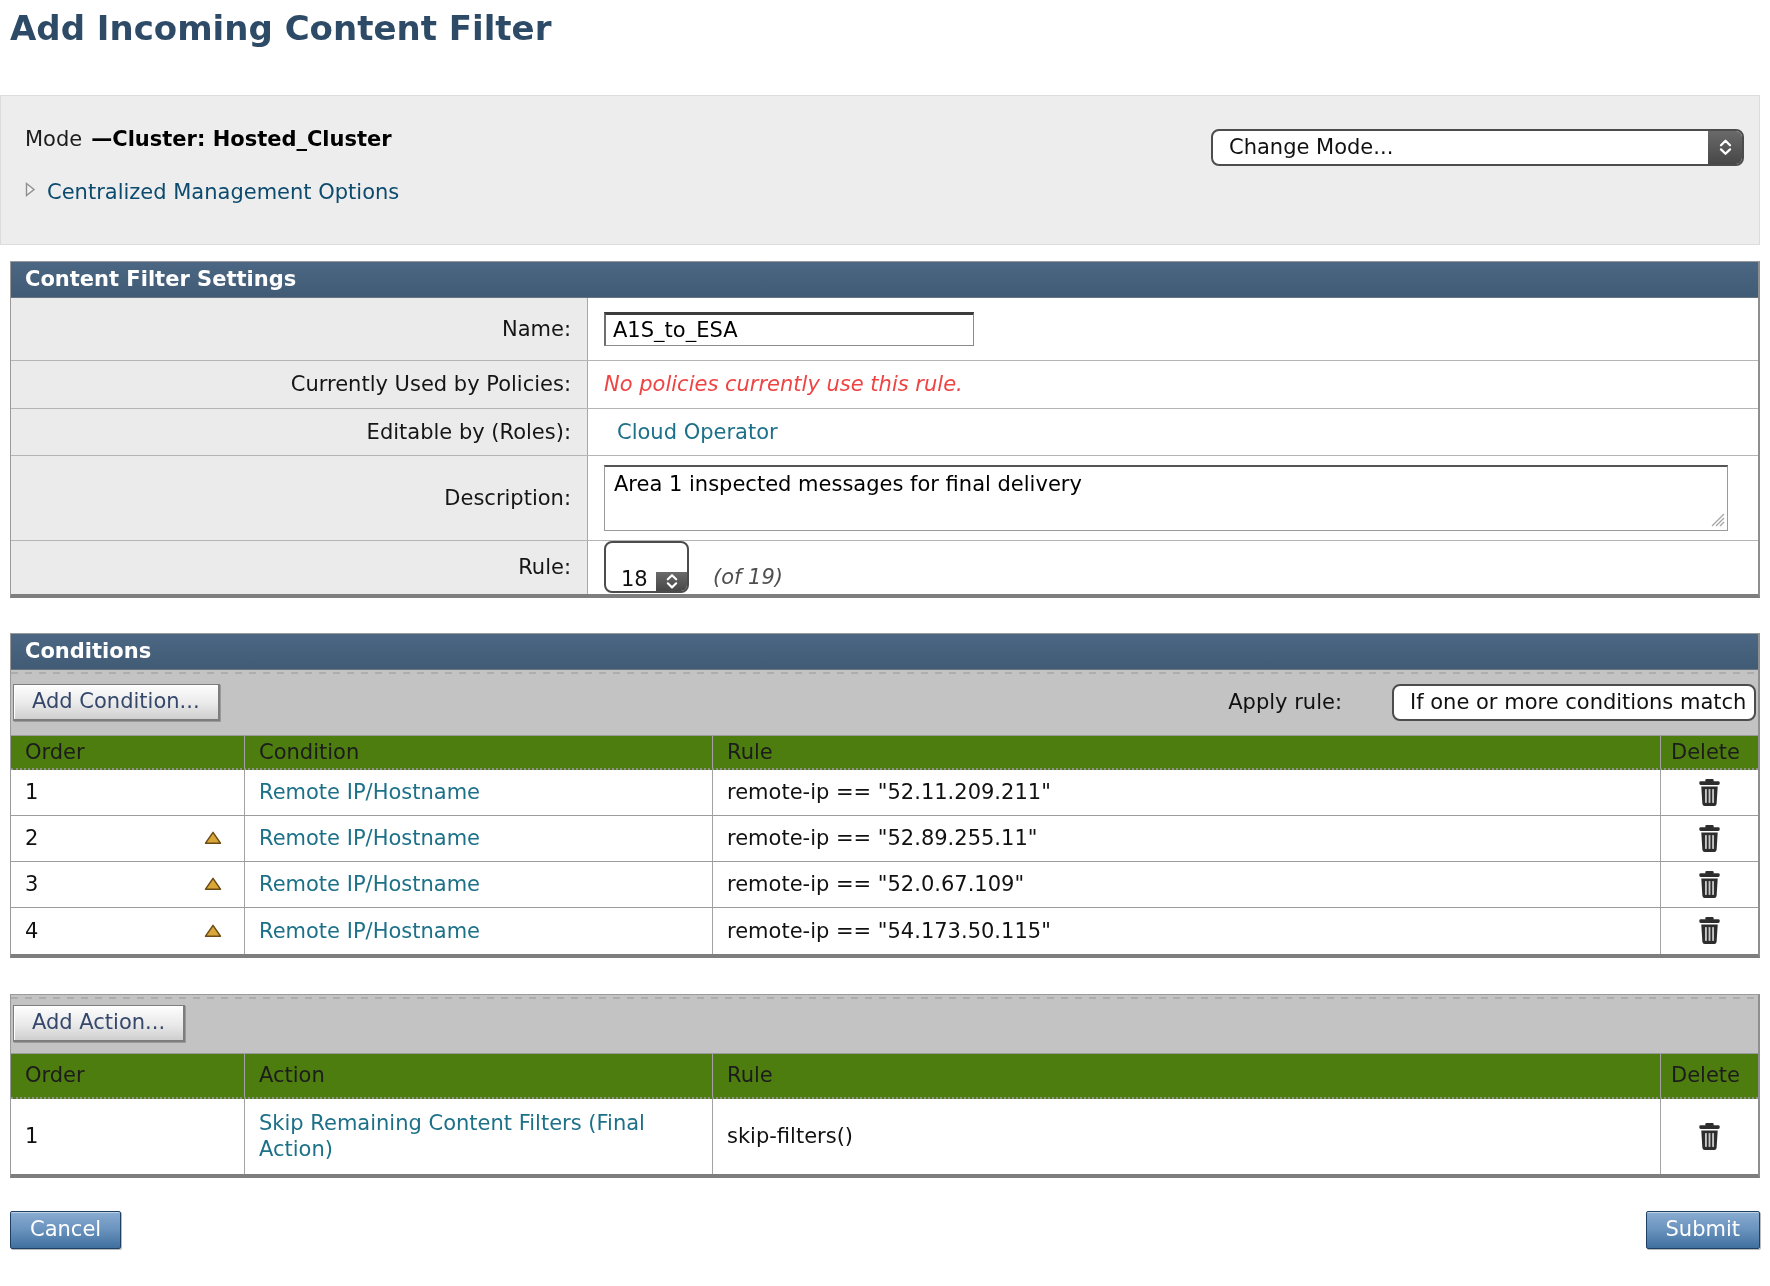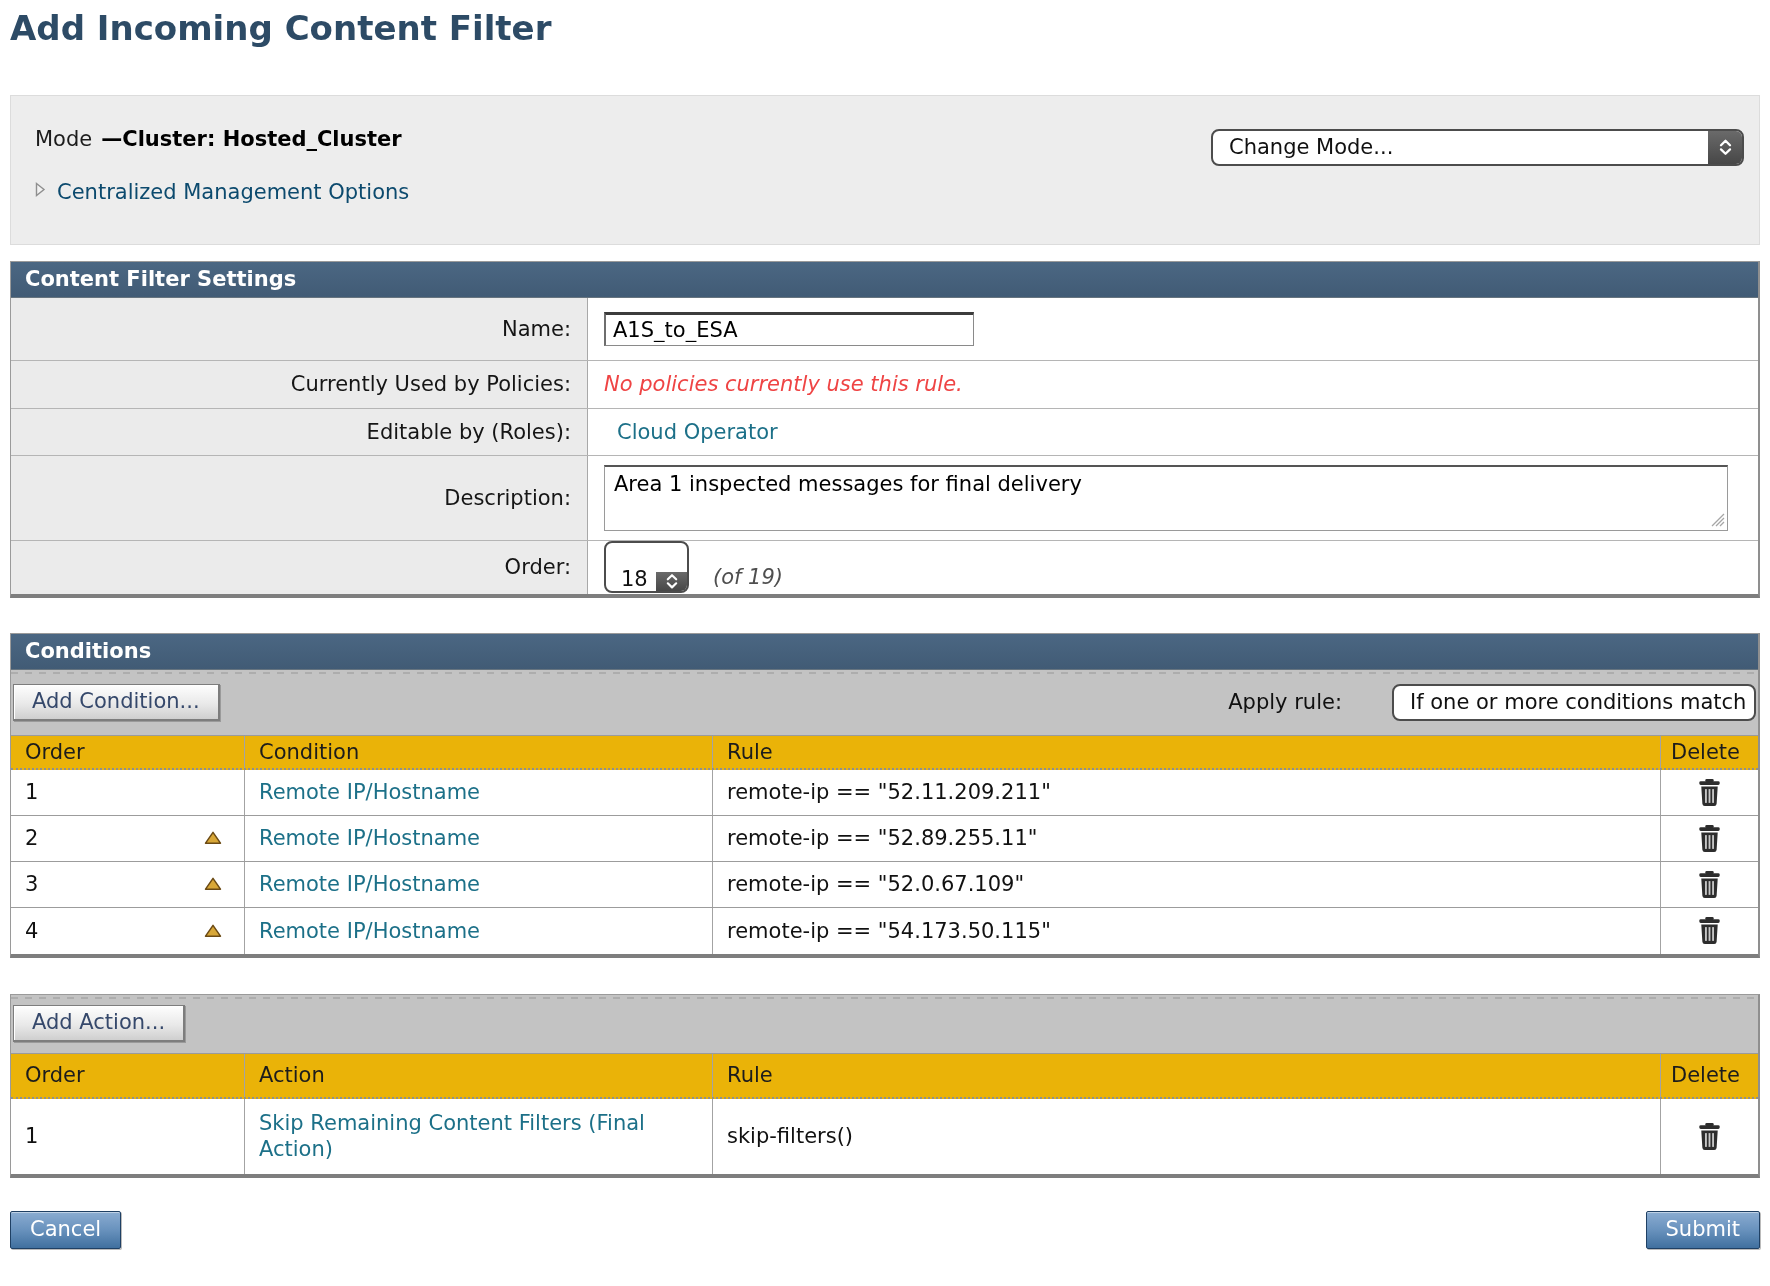--- a/index.html
+++ b/index.html
@@ -6,21 +6,21 @@
   html,body { margin:0; padding:0; }
   body {
     width:1770px; height:1286px; overflow:hidden; background:#fff;
     font-family:"DejaVu Sans","Liberation Sans",sans-serif; color:#111;
   }
   .page-title {
     margin:8px 0 0 10px; font-size:34px; font-weight:bold; color:#2D4B66; line-height:1.2;
   }
   
   .mode-box {
-    margin:46px 10px 0 10px; height:150px; background:#EDEDED;
+    margin:46px 10px 0 0; height:150px; background:#EDEDED;
     border:1px solid #DCDCDC; padding:31px 15px 0 24px; position:relative;
   }
   .mode-line { font-size:21px; color:#1c1c1c; }
   .mode-line .mode-word { margin-right:9px; }
   .mode-line .mode-bold { font-weight:bold; color:#000; }
   .cmo-line { margin-top:29px; display:flex; align-items:center; gap:11px; }
   .cmo-link { font-size:21px; color:#0c4a6e; cursor:pointer; text-decoration:none; }
   .change-mode { position:absolute; top:33px; right:15px; width:533px; }
   
   .big-select {
@@ -92,21 +92,21 @@
     font:21px "DejaVu Sans","Liberation Sans",sans-serif; color:#35486B;
     background:linear-gradient(180deg,#FEFEFE,#E9E9E9 55%,#CFCFCF);
     border:1px solid #7D7D7D; border-right-width:2px; border-bottom-width:2px;
     box-shadow:inset 1px 1px 0 #ffffff, 1px 1px 0 #9A9A9A;
     padding:4px 18px 6px; cursor:pointer;
   }
   .apply-rule { margin-left:auto; display:flex; align-items:center; gap:15px; }
   .apply-rule-label { font-size:21px; color:#101010; }
   .apply-select { width:364px;margin-left:35px; }
   
-  .thead { display:flex; background:#eab308; border-bottom:2px dotted #8F8F8F; font-size:21px; color:#1C1C1C;text-align:center; }
+  .thead { display:flex; background:#4d7c0f; border-bottom:2px dotted #8F8F8F; font-size:21px; color:#1C1C1C;text-align:center; }
   .th-cond { height:34px; }
   .th-act  { height:45px; }
   .cell { display:flex; align-items:center; padding-left:14px; border-right:1px solid #A3A3A3; }
   .col-order { width:234px; justify-content:space-between; padding-right:22px; }
   .col-cond  { width:468px; }
   .col-rule  { width:948px; }
   .col-del   { flex:1; border-right:none; padding-left:10px; }
   .trow { display:flex; background:#fff; font-size:21px; min-height:46px; }
   .trow + .trow, .thead + .trow { border-top:0; }
   .trow { border-bottom:1px solid #9C9C9C; }
@@ -186,21 +186,21 @@
         <span class="resize-grip">
           <svg width="14" height="14" viewBox="0 0 14 14">
               <path d="M13 5 L5 13 M13 9 L9 13 M13 1 L1 13" stroke="#A6A6A6" stroke-width="1.3"></path>
             </svg>
         </span>
       </div>
     </div>
   </div>
 
   <div class="srow h-order">
-    <div class="srow-label">Order:</div>
+    <div class="srow-label">Rule:</div>
     <div class="srow-value">
       <div class="big-select mini-select">
         <span class="sel-val">18</span>
         <span class="sel-stepper">
           <svg width="14" height="19" viewBox="0 0 15 19">
               <path d="M3 7.2 L7.5 2.8 L12 7.2" stroke="#fff" stroke-width="2.3" fill="none" stroke-linecap="round" stroke-linejoin="round"></path>
               <path d="M3 11.4 L7.5 15.8 L12 11.4" stroke="#fff" stroke-width="2.3" fill="none" stroke-linecap="round" stroke-linejoin="round"></path>
             </svg>
         </span>
       </div>

